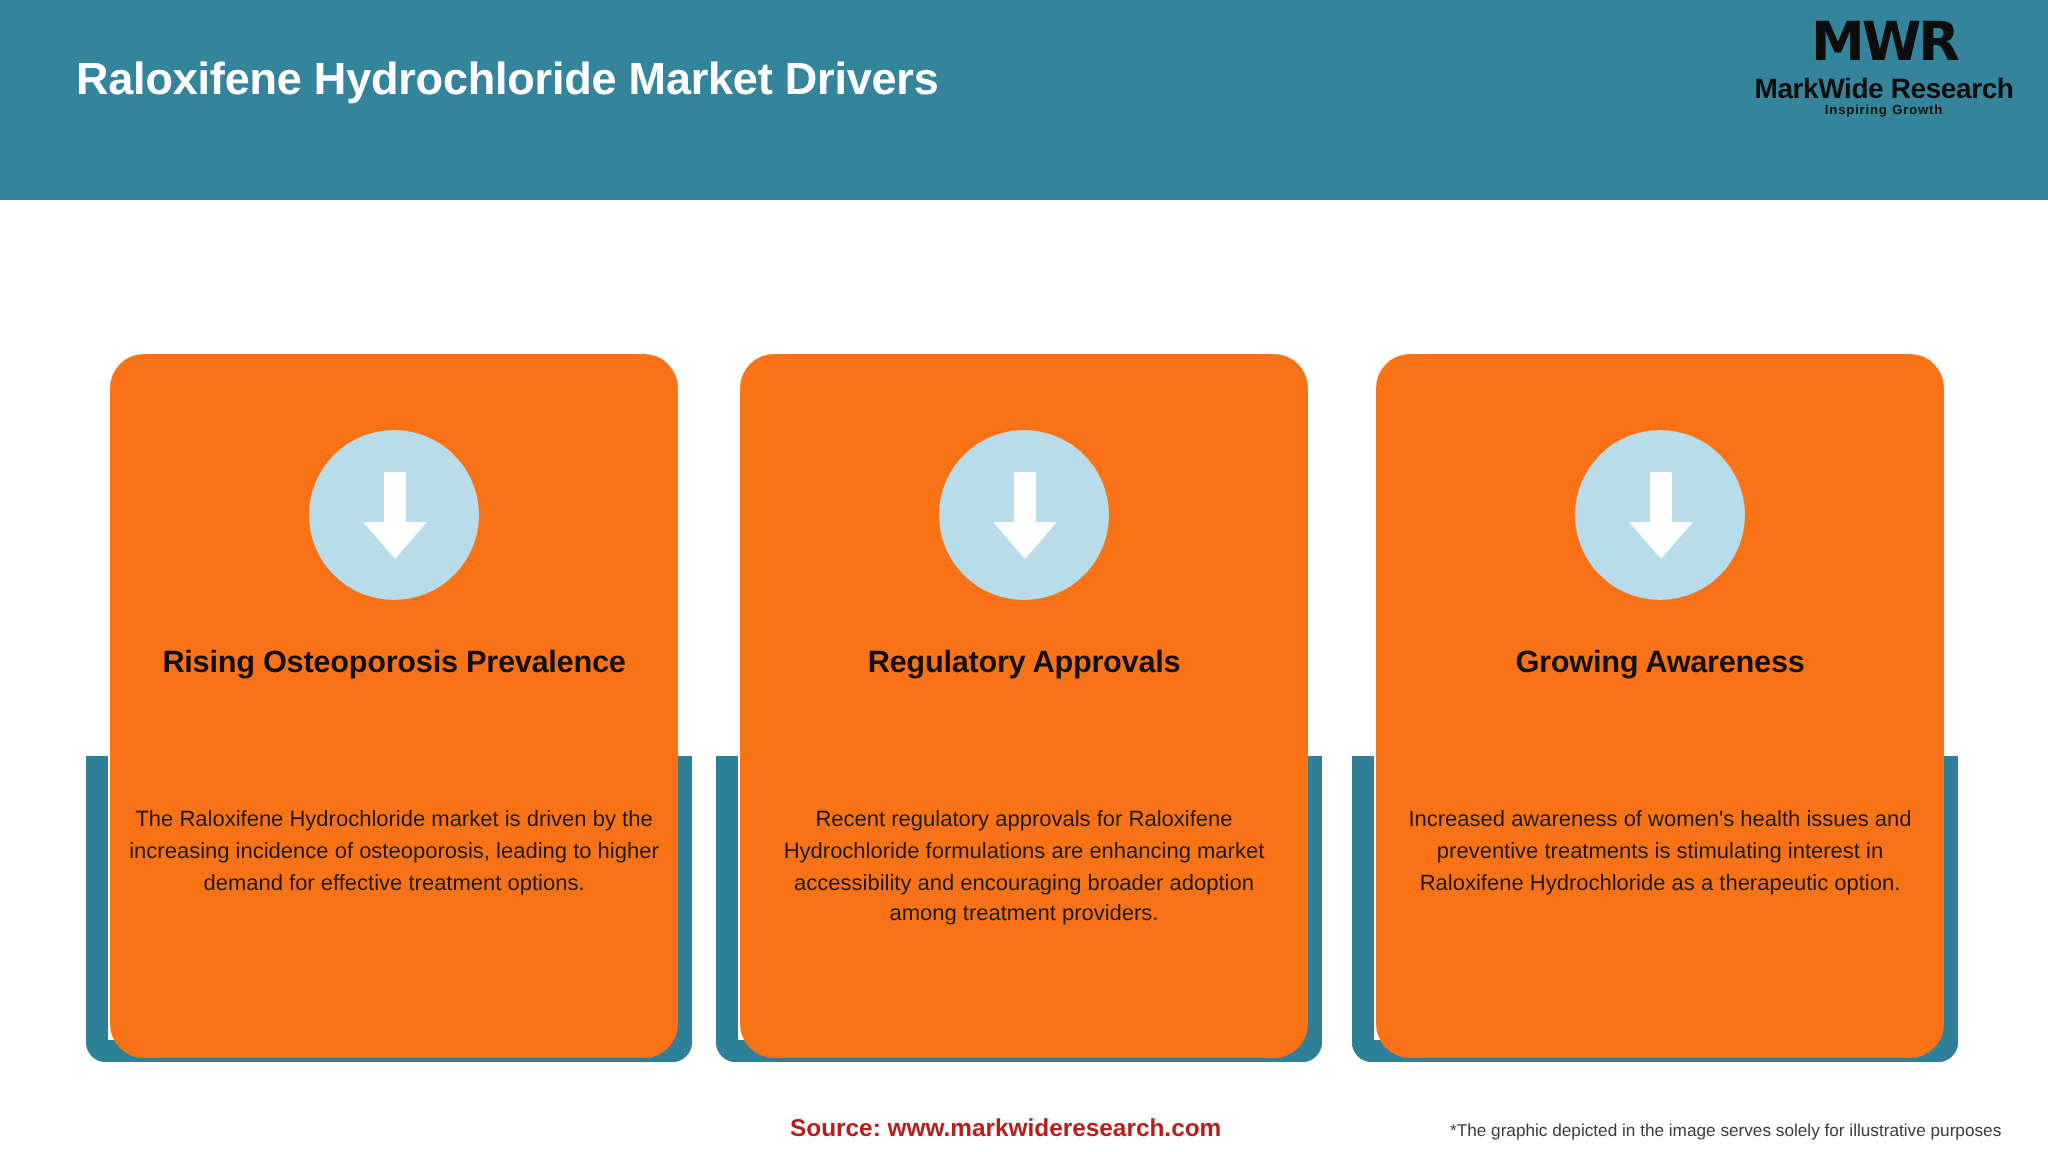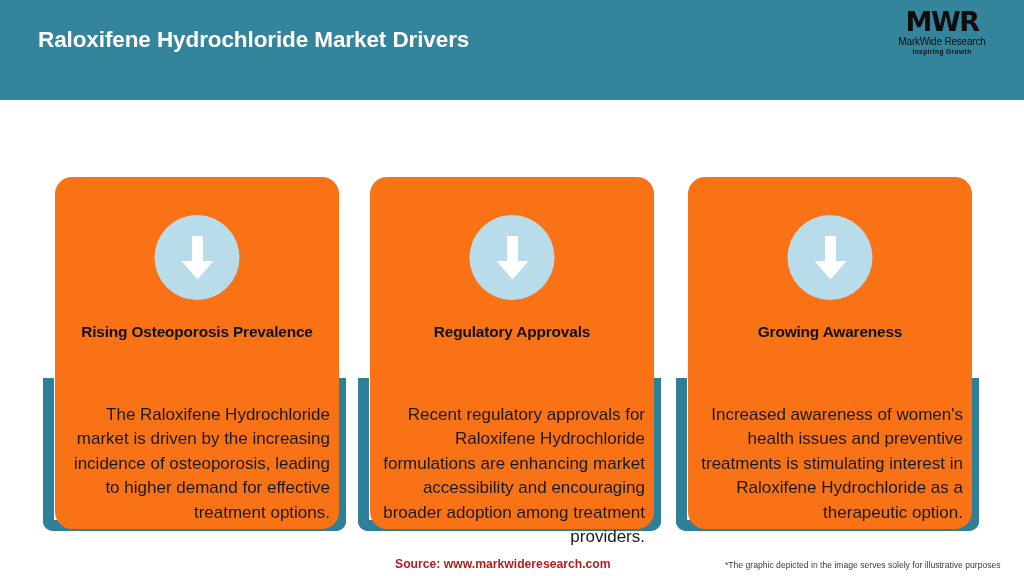--- a/index.html
+++ b/index.html
@@ -46,22 +46,22 @@
   .logo-mark {
     font-size: 27px;
     font-weight: bold;
     color: #0d0d0d;
     line-height: 1;
     letter-spacing: -1.5px;
     font-family: "DejaVu Sans", sans-serif;
     position: relative;
   }
   .logo-name {
-    font-size: 10px;
-    font-weight: normal;
+    font-size: 14px;
+    font-weight: bold;
     color: #0d0d0d;
     line-height: 1.15;
     margin-top: 1px;
     letter-spacing: -0.2px;
     white-space: nowrap;
   }
   .logo-tag {
     font-size: 6.6px;
     font-weight: bold;
     color: #111111;
@@ -137,24 +137,24 @@
     color: #111111;
     line-height: 1.38;
     letter-spacing: -0.15px;
   }
 
   .card-body {
     position: absolute;
     top: 226px;
     left: 9px;
     right: 9px;
-    font-size: 17px;
+    font-size: 11px;
     color: #1a1a1a;
     line-height: 1.44;
-    text-align: right;
+    text-align: center;
   }
 
   
   .source {
     position: absolute;
     left: 395px;
     top: 557px;
     font-size: 12.2px;
     font-weight: bold;
     color: #b91c1c;

